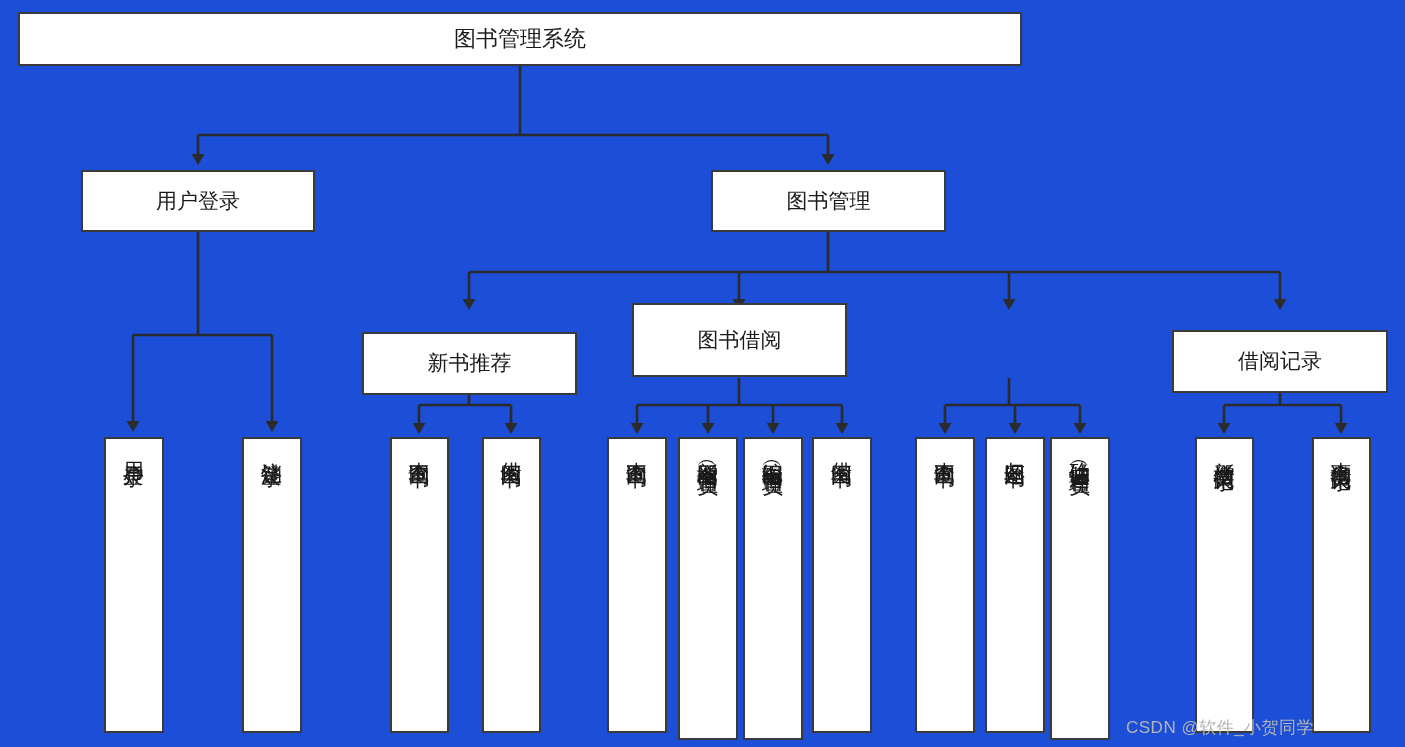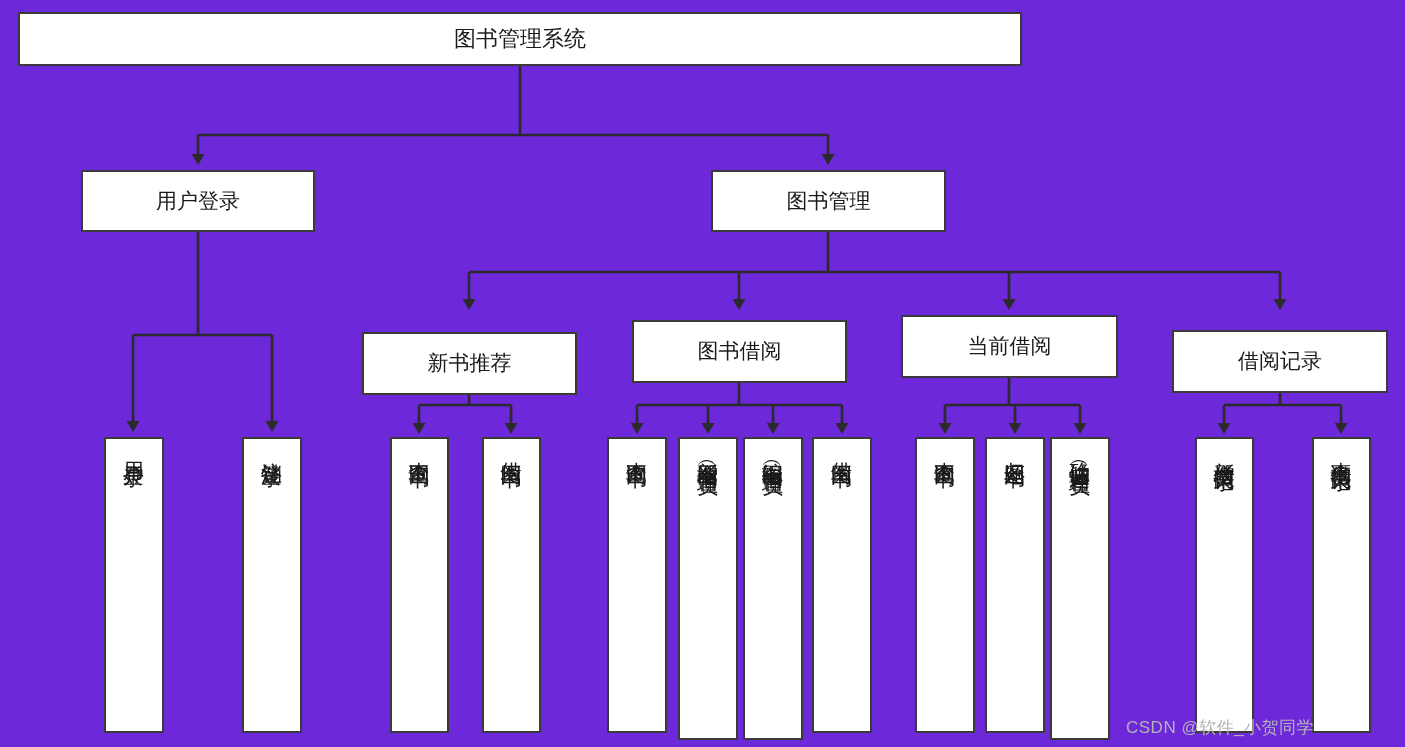--- a/index.html
+++ b/index.html
@@ -7,21 +7,21 @@
     padding: 0;
     background: #ffffff;
   }
   body {
     font-family: "Liberation Sans", "DejaVu Sans", sans-serif;
   }
   #canvas {
     position: relative;
     width: 1405px;
     height: 747px;
-    background: #6d28d9;
+    background: #1d4ed8;
     overflow: hidden;
   }
   svg.connectors {
     position: absolute;
     left: 0;
     top: 0;
     width: 1405px;
     height: 747px;
     pointer-events: none;
   }
@@ -131,27 +131,24 @@
   </div>
 
   <div class="node horiz" style="left:711px; top:170px; width:235px; height:62px;">
     <span class="lbl">图书管理</span>
   </div>
 
   <div class="node horiz" style="left:362px; top:332px; width:215px; height:63px;">
     <span class="lbl">新书推荐</span>
   </div>
 
-  <div class="node horiz" style="left:632px; top:320px; width:215px; height:63px;">
+  <div class="node horiz" style="left:632px; top:303px; width:215px; height:74px;">
     <span class="lbl">图书借阅</span>
   </div>
 
-  <div class="node horiz" style="left:901px; top:315px; width:217px; height:63px;">
-    <span class="lbl">当前借阅</span>
-  </div>
 
   <div class="node horiz" style="left:1172px; top:330px; width:216px; height:63px;">
     <span class="lbl">借阅记录</span>
   </div>
 
   <div class="node vert" style="left:104px; top:437px; width:60px; height:296px;">
     <span class="lbl">用户登录</span>
   </div>
 
   <div class="node vert" style="left:242px; top:437px; width:60px; height:296px;">

